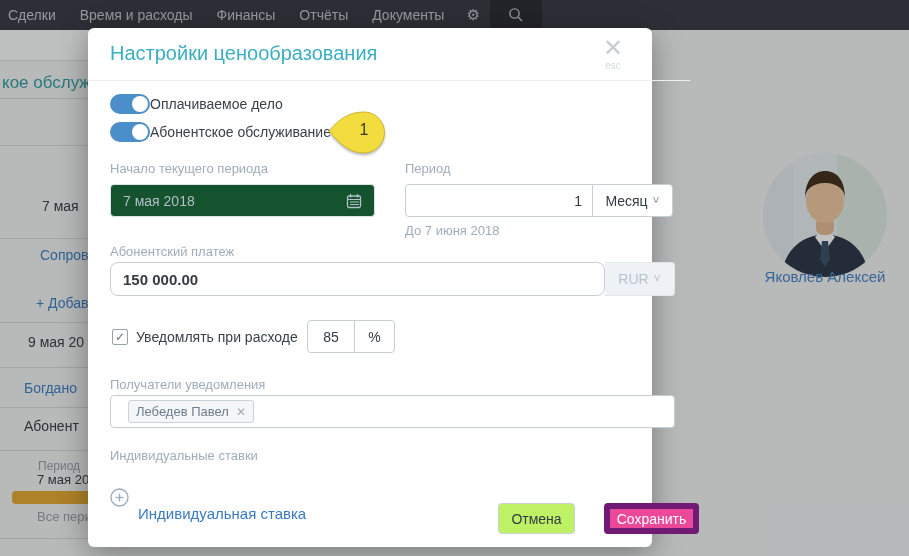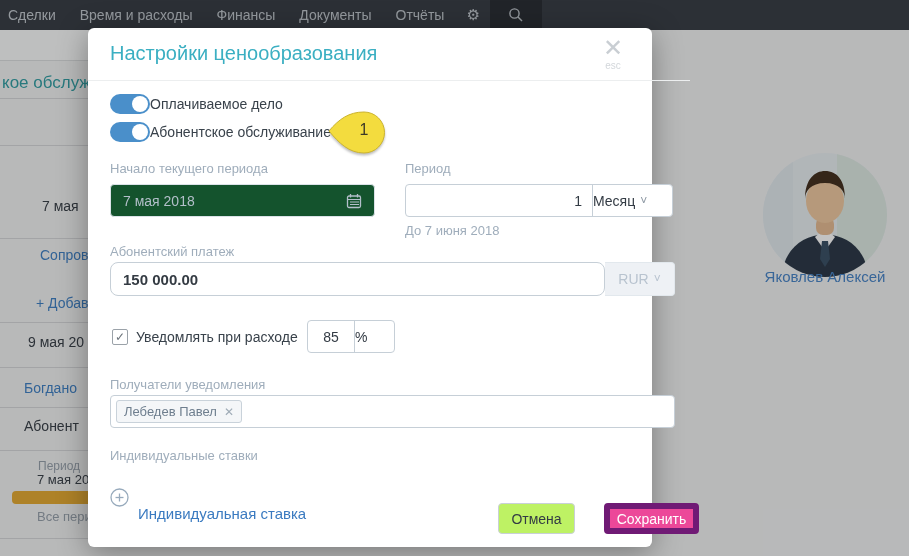--- a/index.html
+++ b/index.html
@@ -45,56 +45,56 @@
   .toggle-label { font-size:14px; color:#39424b; white-space:nowrap; }
 
   .badge { position:absolute; left:238px; top:81px; width:60px; height:47px; filter:drop-shadow(0 2px 1px rgba(0,0,0,0.25)); }
   .badge-num { position:absolute; left:24px; top:12px; width:28px; text-align:center; font-size:16px; color:#3d3a28; }
 
   .lbl { position:absolute; font-size:13px; color:#9fadbb; white-space:nowrap; }
 
   .inp { position:absolute; height:33px; border:1px solid #c6cfd7; border-radius:4px; background:#fff;
          font-size:14px; color:#333b44; display:flex; align-items:center; }
   .inp.disabled { background:#14532d; border-color:#dbe2e8; color:#b3bfca; }
-  .seg-right { border-left:1px solid #c6cfd7; height:100%; display:flex; align-items:center; }
+  .seg-right { border-left:1px solid #c6cfd7; height:100%; display:flex; align-items:center; justify-content:center; }
   .chev { color:#8d98a3; font-size:12px; margin-left:5px; }
 
   .pay-input { font-weight:bold; font-size:15px; color:#343b43; padding-left:12px; border-radius:4px 0 0 4px; }
   .cur-seg { position:absolute; height:34px; background:#eef1f5; border:1px solid #e2e8ed; border-left:none;
              border-radius:0 4px 4px 0; display:flex; align-items:center; justify-content:center;
              color:#b8c3cf; font-size:14px; }
 
   .checkbox { width:16px; height:16px; border:1px solid #9ba2a9; border-radius:2px; background:#fff;
               display:flex; align-items:center; justify-content:center; font-size:12px; color:#6d747b; cursor:pointer; }
   .chk-row { position:absolute; left:24px; display:flex; align-items:center; height:33px; }
   .chk-label { margin-left:8px; font-size:14px; color:#39424b; white-space:nowrap; }
 
-  .tag { margin-left:5px; display:inline-flex; align-items:center; border:1px solid #c9d2da; background:#f4f6f8;
+  .tag { margin-left:17px; display:inline-flex; align-items:center; border:1px solid #c9d2da; background:#f4f6f8;
          border-radius:3px; padding:3px 7px; font-size:13px; color:#6e7e8e; }
   .tag .tag-x { margin-left:7px; color:#9fabb6; font-size:12px; cursor:pointer; }
 
   .add-link { position:absolute; left:22px; display:flex; align-items:center; cursor:pointer; }
   .add-link .txt { margin-left:9px; font-size:15px; color:#3a7ac0;margin-top:32px; }
 
   .btn { position:absolute; height:31px; border-radius:4px; font-size:14px; display:flex; align-items:center;
          justify-content:center; cursor:pointer; }
   .btn-cancel { left:410px; width:77px; background:#bef264; border:1px solid #c9d0d7; color:#333b44; }
   .btn-save { left:516px; width:95px; background:#ec4899; border:6px solid #701a75; color:#fff; }
 </style>
 </head>
 <body>
 
 <div class="page">
 
   <div class="topnav">
     <div class="nav-item">Сделки</div>
     <div class="nav-item">Время и расходы</div>
     <div class="nav-item">Финансы</div>
+    <div class="nav-item">Отчёты</div>
     <div class="nav-item">Документы</div>
-    <div class="nav-item">Отчёты</div>
     <div class="gear">⚙</div>
     <div class="search-tab">
       <svg width="16" height="16" viewBox="0 0 16 16">
         <circle cx="6.5" cy="6.5" r="4.6" fill="none" stroke="#c3c9d0" stroke-width="1.4"></circle>
         <line x1="10" y1="10" x2="14" y2="14" stroke="#c3c9d0" stroke-width="1.4"></line>
       </svg>
     </div>
   </div>
 
   <div class="subband"></div>

